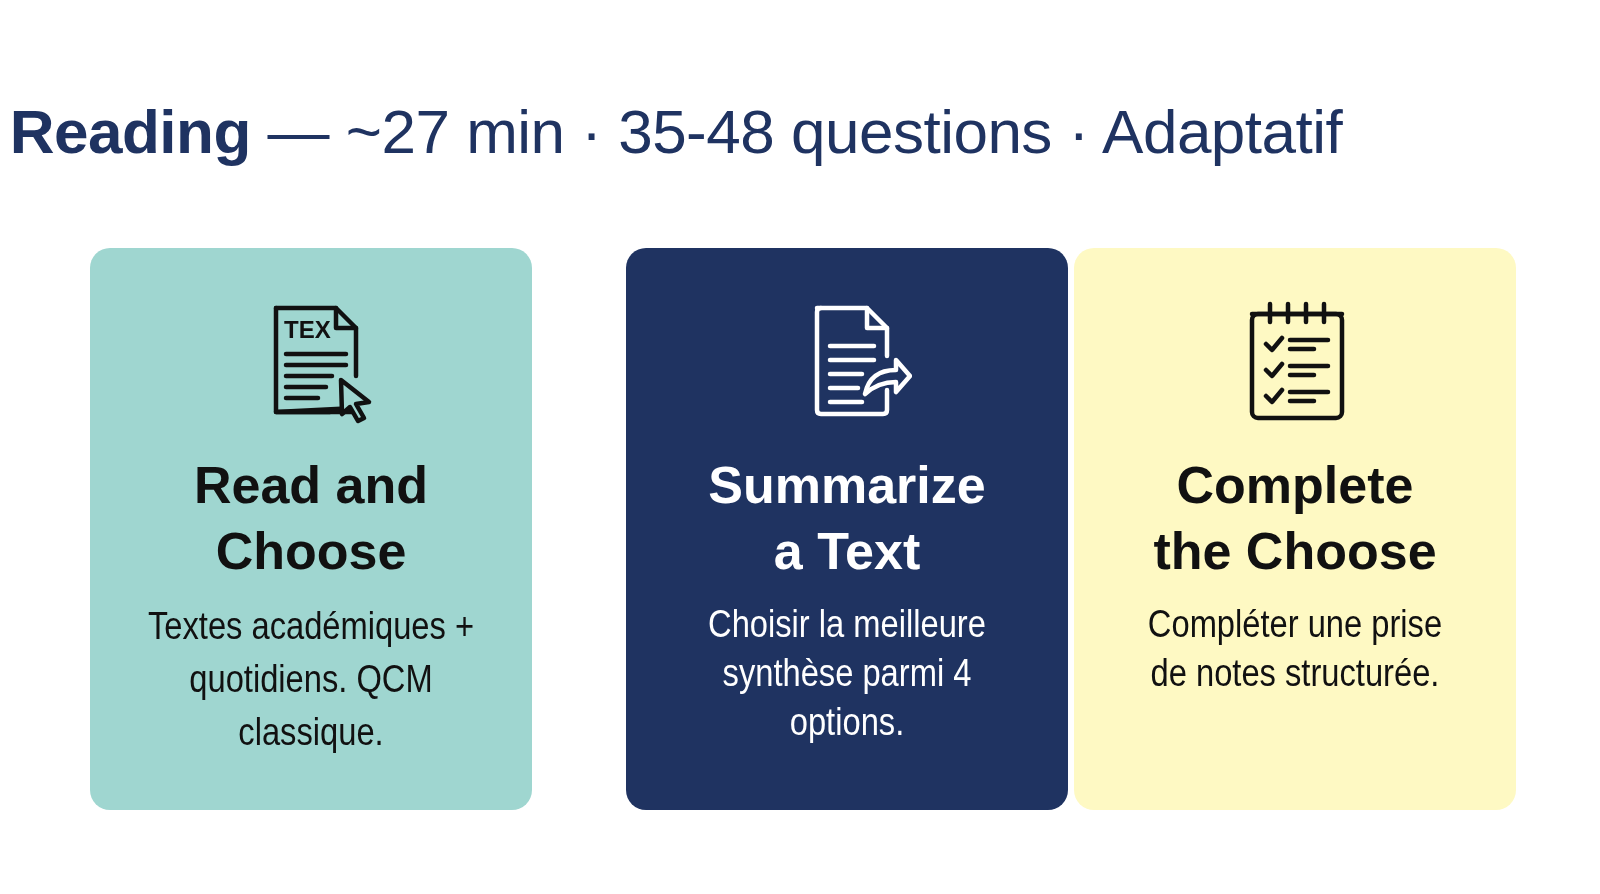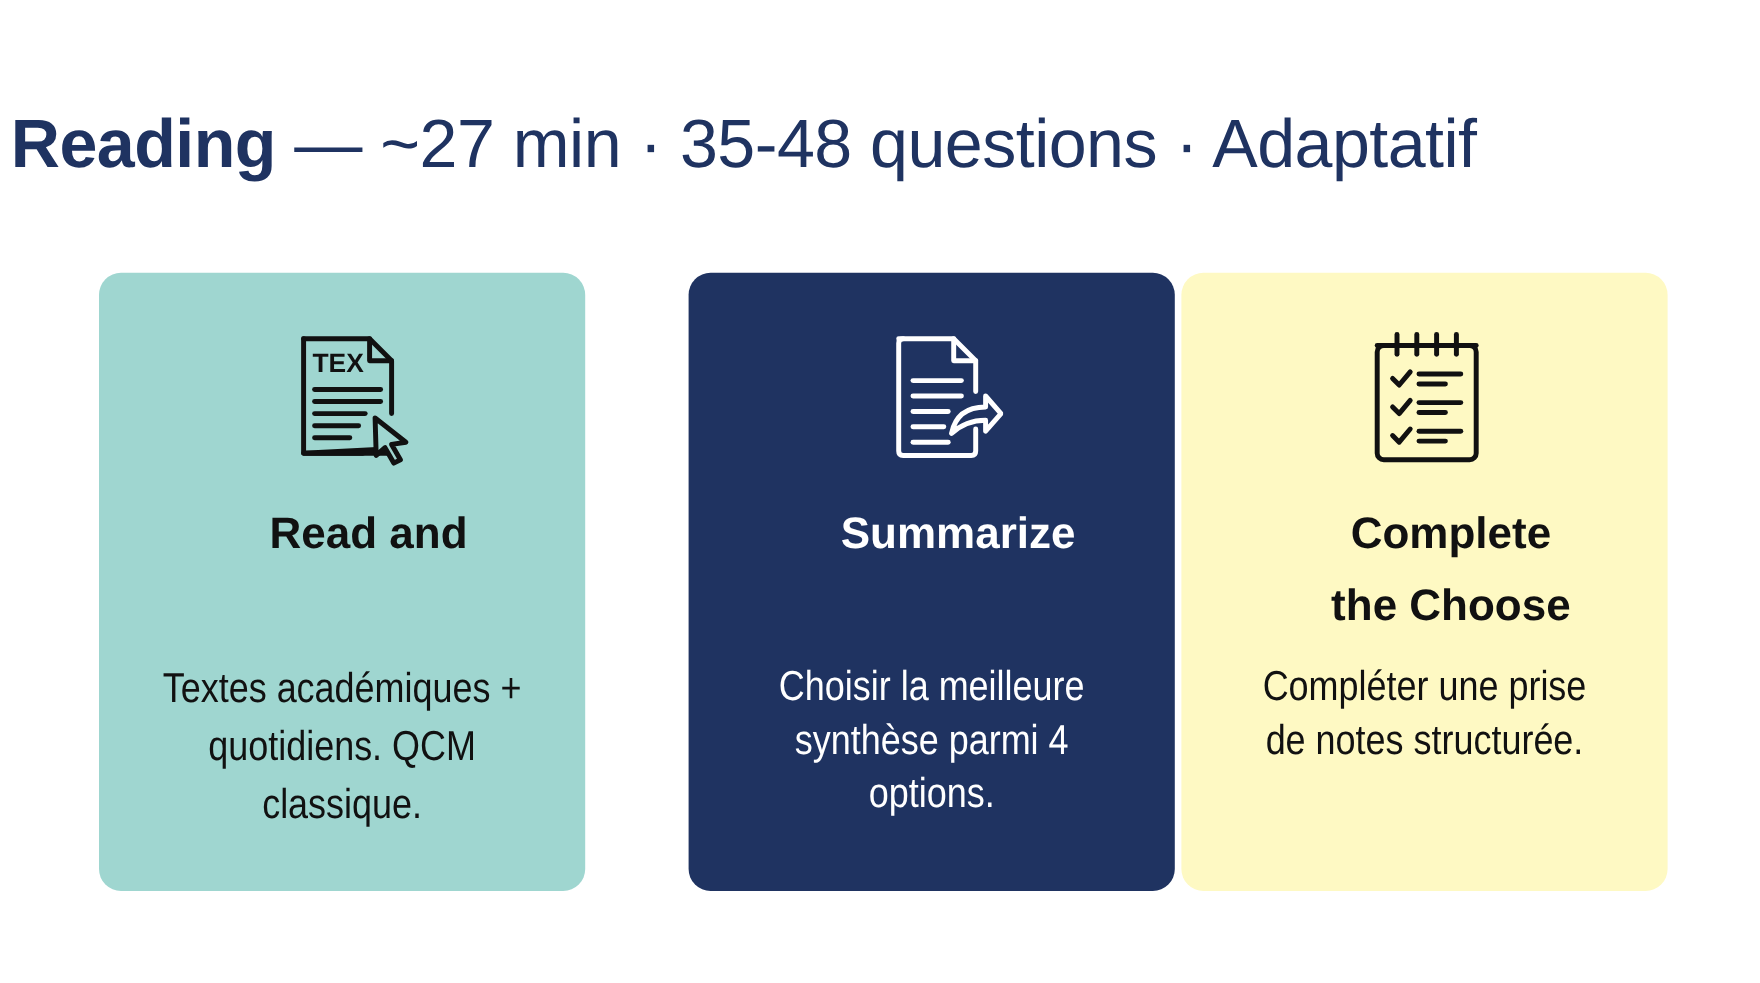--- a/index.html
+++ b/index.html
@@ -48,23 +48,22 @@
       margin-left: -65px;
     }
     .card .icon svg { width: 130px; height: 130px; display: block; }
     .card .heading {
       position: absolute;
       left: 0;
       top: 204px;
       width: 100%;
       font-family: "Liberation Sans", sans-serif;
       font-weight: 700;
-      font-size: 40px;
+      font-size: 52px;
       line-height: 66px;
-      padding-left: 24px;
     }
     .card .desc {
       position: absolute;
       left: 30px;
       right: 30px;
       top: 352px;
       font-family: "Liberation Sans", sans-serif;
       font-size: 38px;
       line-height: 49px;
       transform: scaleX(0.86);
@@ -92,40 +91,42 @@
       <line x1="40" y1="56" x2="100" y2="56"></line>
       <line x1="40" y1="67" x2="100" y2="67"></line>
       <line x1="40" y1="78" x2="86" y2="78"></line>
       <line x1="40" y1="89" x2="80" y2="89"></line>
       <line x1="40" y1="100" x2="72" y2="100"></line>
       <path d="M95 82 L123 104 L110 106 L118 120 L112 123 L104 109 L96 116 Z" fill="#9fd6d0"></path>
     </svg>
   </div>
   <div class="heading">
     <div>Read and</div>
+    <div>Choose</div>
   </div>
   <div class="desc">Textes académiques + quotidiens. QCM classique.</div>
 </div>
 
 <div class="card card-summ">
   <div class="icon">
     <svg viewBox="0 0 130 130" fill="none" stroke="#fff" stroke-width="4.5" stroke-linecap="round" stroke-linejoin="round">
       <path d="M35 10 H85 L105 30 V58"></path>
       <path d="M105 92 V112 Q105 116 101 116 H39 Q35 116 35 112 V14 Q35 10 39 10"></path>
       <path d="M85 10 V30 H105"></path>
       <line x1="48" y1="48" x2="92" y2="48"></line>
       <line x1="48" y1="62" x2="92" y2="62"></line>
       <line x1="48" y1="76" x2="80" y2="76"></line>
       <line x1="48" y1="90" x2="76" y2="90"></line>
       <line x1="48" y1="104" x2="80" y2="104"></line>
       <path d="M83 96 Q88 72 114 72 V62 L128 78 L114 94 V84 Q96 84 83 96 Z"></path>
     </svg>
   </div>
   <div class="heading">
     <div>Summarize</div>
+    <div>a Text</div>
   </div>
   <div class="desc">Choisir la meilleure synthèse parmi 4 options.</div>
 </div>
 
 <div class="card card-notes">
   <div class="icon">
     <svg viewBox="0 0 130 130" fill="none" stroke="#111" stroke-width="4.5" stroke-linecap="round" stroke-linejoin="round">
       <rect x="22" y="16" width="90" height="104" rx="6"></rect>
       <line x1="22" y1="16" x2="112" y2="16"></line>
       <line x1="40" y1="6" x2="40" y2="24"></line>

